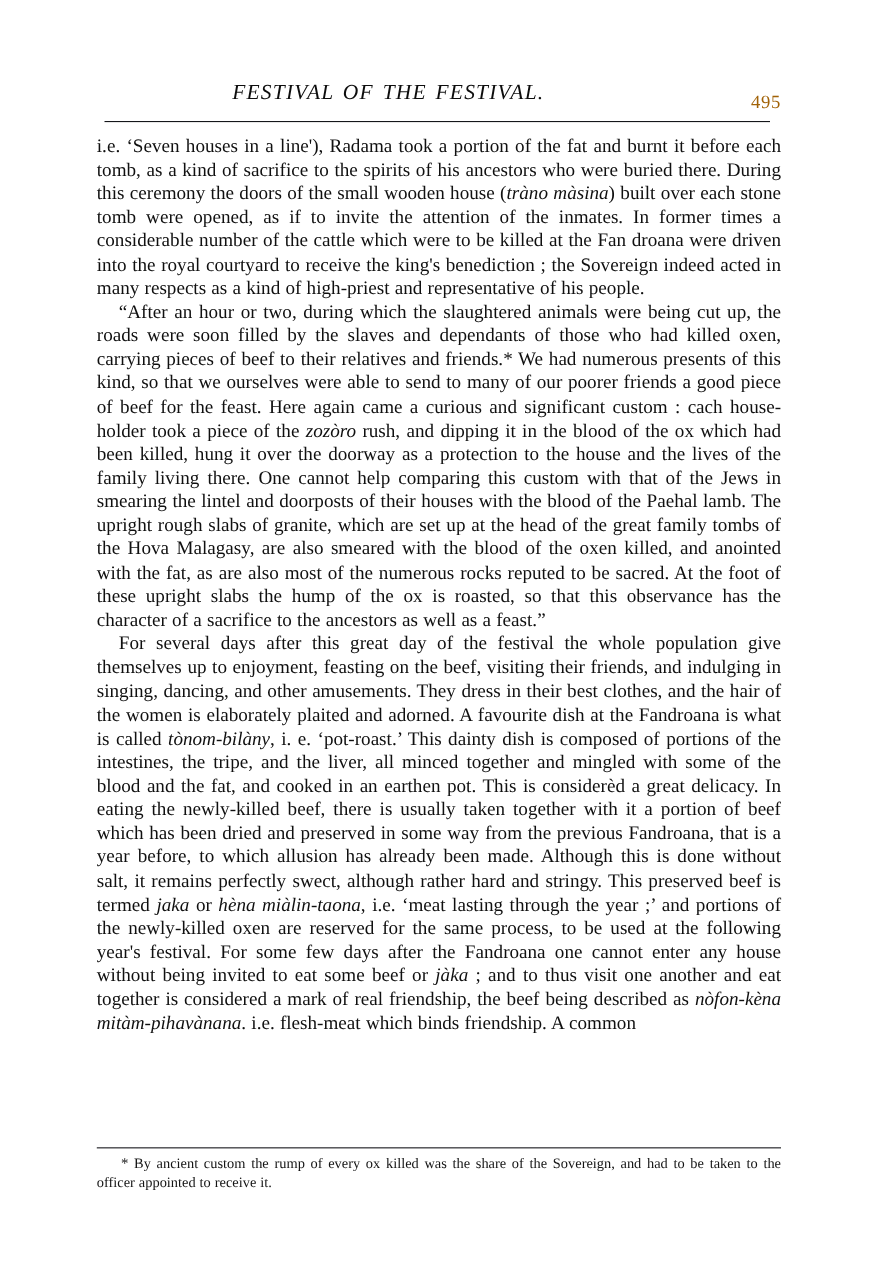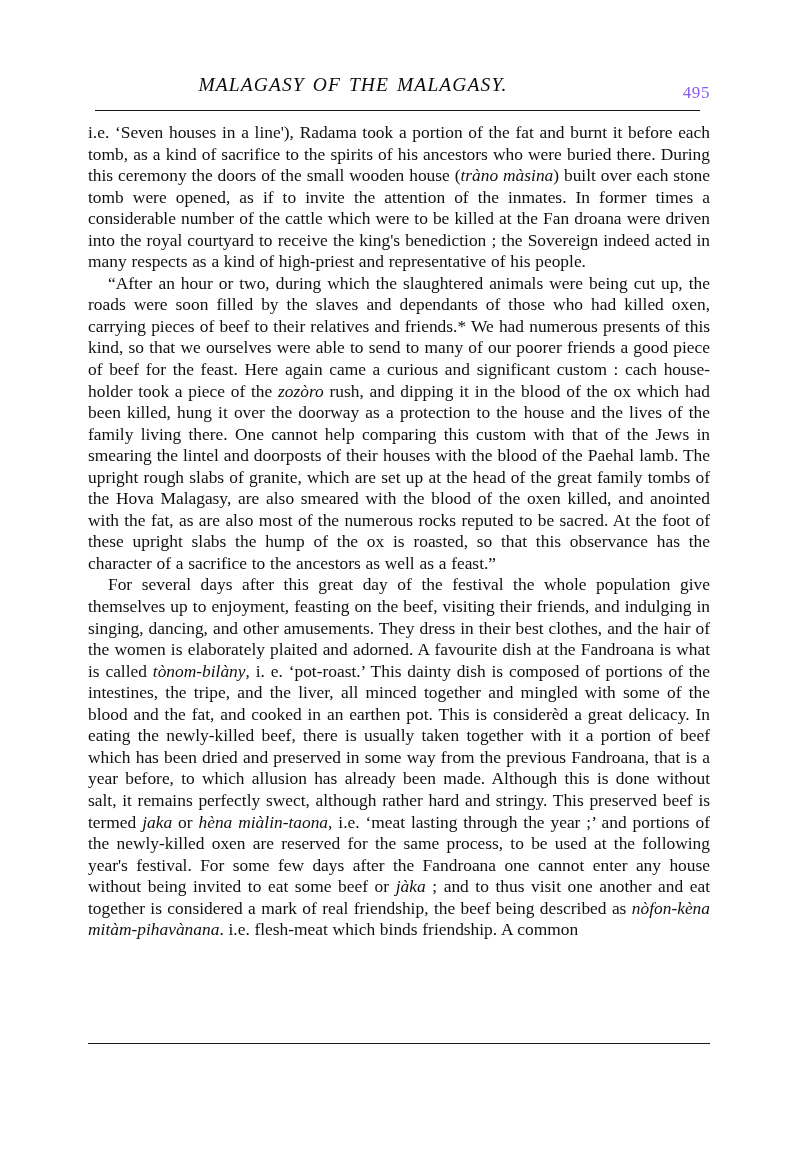--- a/index.html
+++ b/index.html
@@ -45,21 +45,21 @@
     letter-spacing: 1.1px;
     word-spacing: 2px;
     color: #0d0d0d;
   }
   .folio {
     position: absolute;
     right: 0;
     top: 9px;
     font-size: 17px;
     letter-spacing: 0.6px;
-    color: #8b5cf6;
+    color: #a16207;
     text-align: right;
   }
   .head-rule {
     position: absolute;
     left: 95px;
     top: 110px;
     width: 605px;
     height: 0;
     border-top: 1.6px solid #15161a;
   }
@@ -115,32 +115,36 @@
   .footnote .fn-mark {
     font-size: 13.5px;
   }
 </style>
 </head>
 <body>
 
 <div class="page">
 
   <div class="header-zone">
-    <div class="running-head">MALAGASY OF THE MALAGASY.</div>
+    <div class="running-head">FESTIVAL OF THE FESTIVAL.</div>
     <div class="folio">495</div>
   </div>
 
   <div class="head-rule"></div>
 
   <div class="column">
 
     <p class="para" id="para-1">i.e. ‘Seven houses in a line'), Radama took a portion of the fat and burnt it before each tomb, as a kind of sacrifice to the spirits of his ancestors who were buried there. During this ceremony the doors of the small wooden house (<i>tràno màsina</i>) built over each stone tomb were opened, as if to invite the attention of the inmates. In former times a considerable number of the cattle which were to be killed at the Fan droana were driven into the royal courtyard to receive the king's benediction ; the Sovereign indeed acted in many respects as a kind of high-priest and representative of his people.</p>
 
     <p class="para indent" id="para-2">“After an hour or two, during which the slaughtered animals were being cut up, the roads were soon filled by the slaves and dependants of those who had killed oxen, carrying pieces of beef to their relatives and friends.* We had numerous presents of this kind, so that we ourselves were able to send to many of our poorer friends a good piece of beef for the feast. Here again came a curious and significant custom : cach house-holder took a piece of the <i>zozòro</i> rush, and dipping it in the blood of the ox which had been killed, hung it over the doorway as a protection to the house and the lives of the family living there. One cannot help comparing this custom with that of the Jews in smearing the lintel and doorposts of their houses with the blood of the Paehal lamb. The upright rough slabs of granite, which are set up at the head of the great family tombs of the Hova Malagasy, are also smeared with the blood of the oxen killed, and anointed with the fat, as are also most of the numerous rocks reputed to be sacred. At the foot of these upright slabs the hump of the ox is roasted, so that this observance has the character of a sacrifice to the ancestors as well as a feast.”</p>
 
     <p class="para indent" id="para-3">For several days after this great day of the festival the whole population give themselves up to enjoyment, feasting on the beef, visiting their friends, and indulging in singing, dancing, and other amusements. They dress in their best clothes, and the hair of the women is elaborately plaited and adorned. A favourite dish at the Fandroana is what is called <i>tònom-bilàny</i>, i. e. ‘pot-roast.’ This dainty dish is composed of portions of the intestines, the tripe, and the liver, all minced together and mingled with some of the blood and the fat, and cooked in an earthen pot. This is considerèd a great delicacy. In eating the newly-killed beef, there is usually taken together with it a portion of beef which has been dried and preserved in some way from the previous Fandroana, that is a year before, to which allusion has already been made. Although this is done without salt, it remains perfectly swect, although rather hard and stringy. This preserved beef is termed <i>jaka</i> or <i>hèna miàlin-taona</i>, i.e. ‘meat lasting through the year ;’ and portions of the newly-killed oxen are reserved for the same process, to be used at the following year's festival. For some few days after the Fandroana one cannot enter any house without being invited to eat some beef or <i>jàka</i> ; and to thus visit one another and eat together is considered a mark of real friendship, the beef being described as <i>nòfon-kèna mitàm-pihavànana</i>. i.e. flesh-meat which binds friendship. A common</p>
 
   </div>
 
   <div class="footnote-rule"></div>
 
+  <p class="footnote">
+    <span class="fn-mark">*</span>
+    <span>By ancient custom the rump of every ox killed was the share of the Sovereign, and had to be taken to the officer appointed to receive it.</span>
+  </p>
 
 </div>
 
 </body></html>

